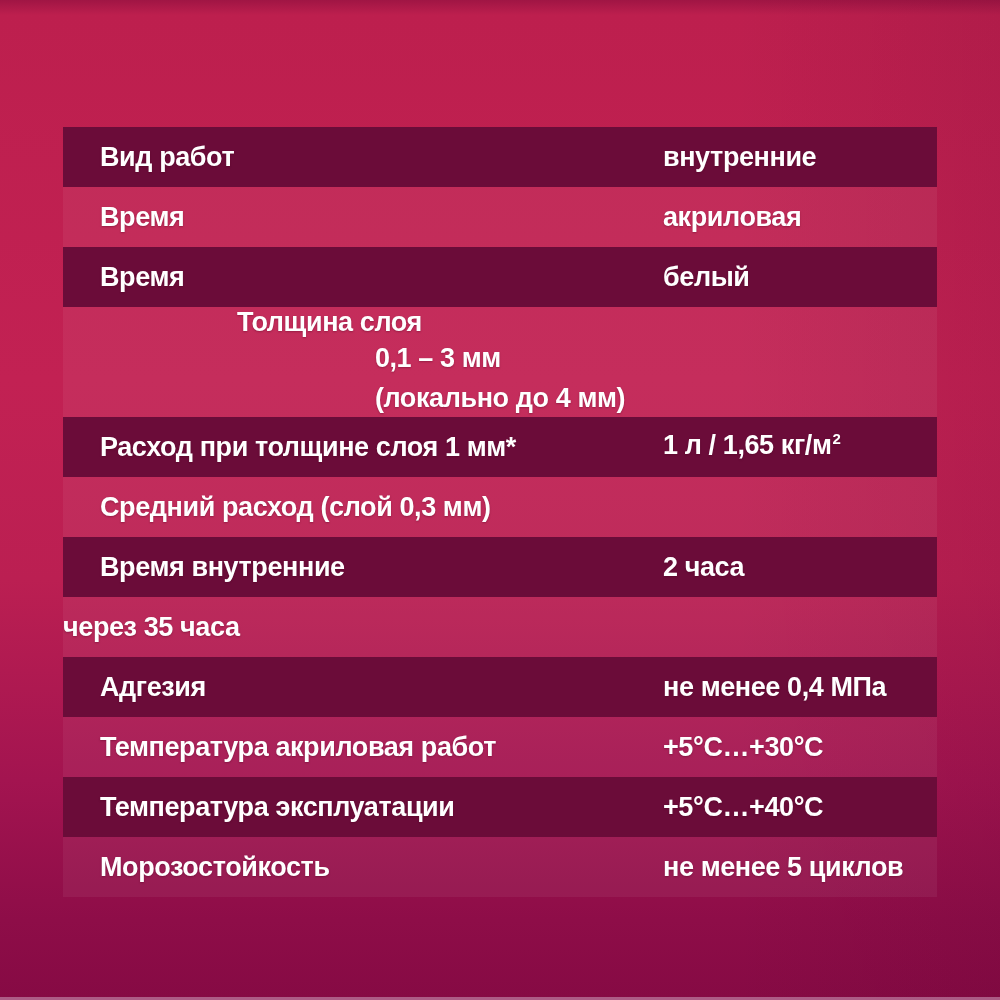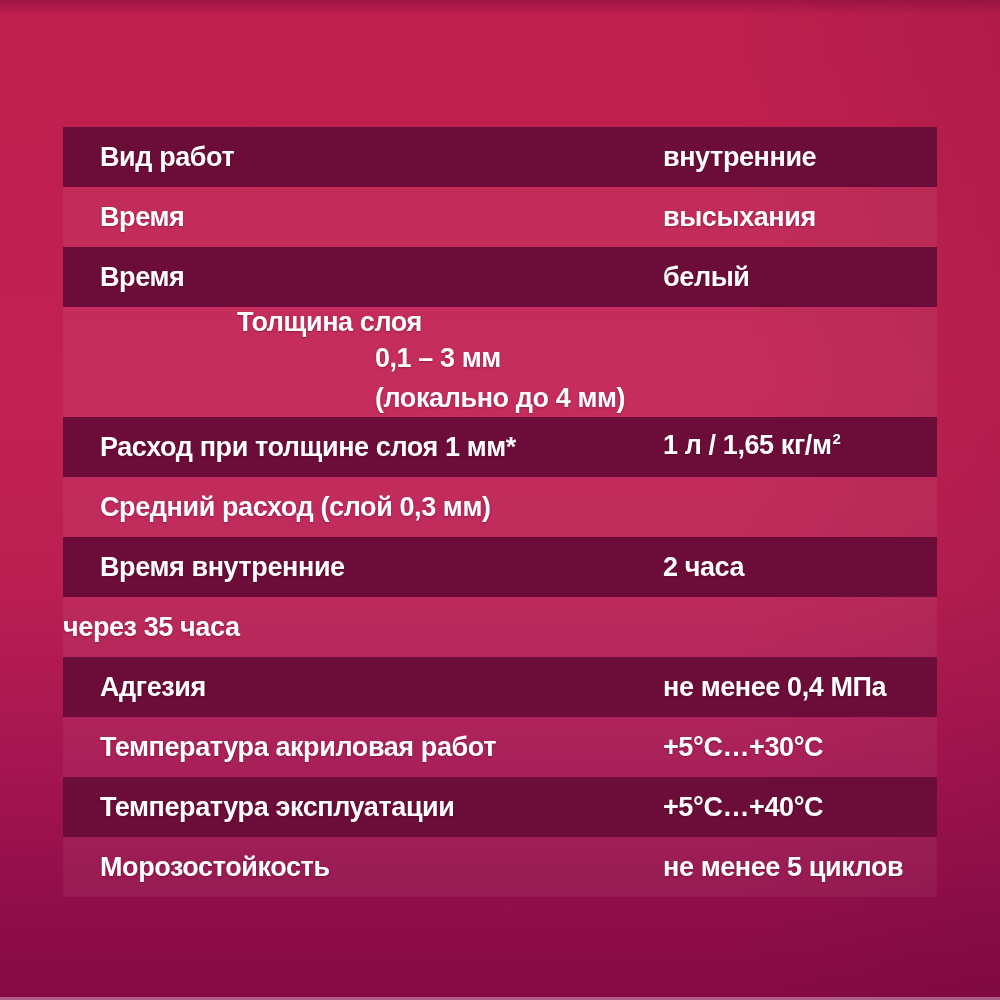--- a/index.html
+++ b/index.html
@@ -74,21 +74,21 @@
     <div class="cell-label">Вид работ</div>
     <div class="cell-value">
       <div class="vline1"><span class="vmain">внутренние</span></div>
 
     </div>
   </div>
 
   <div class="row row--light">
     <div class="cell-label">Время</div>
     <div class="cell-value">
-      <div class="vline1"><span class="vmain">высыхания</span></div>
+      <div class="vline1"><span class="vmain">акриловая</span></div>
 
     </div>
   </div>
 
   <div class="row row--dark">
     <div class="cell-label">Время</div>
     <div class="cell-value">
       <div class="vline1"><span class="vmain">белый</span></div>
 
     </div>

